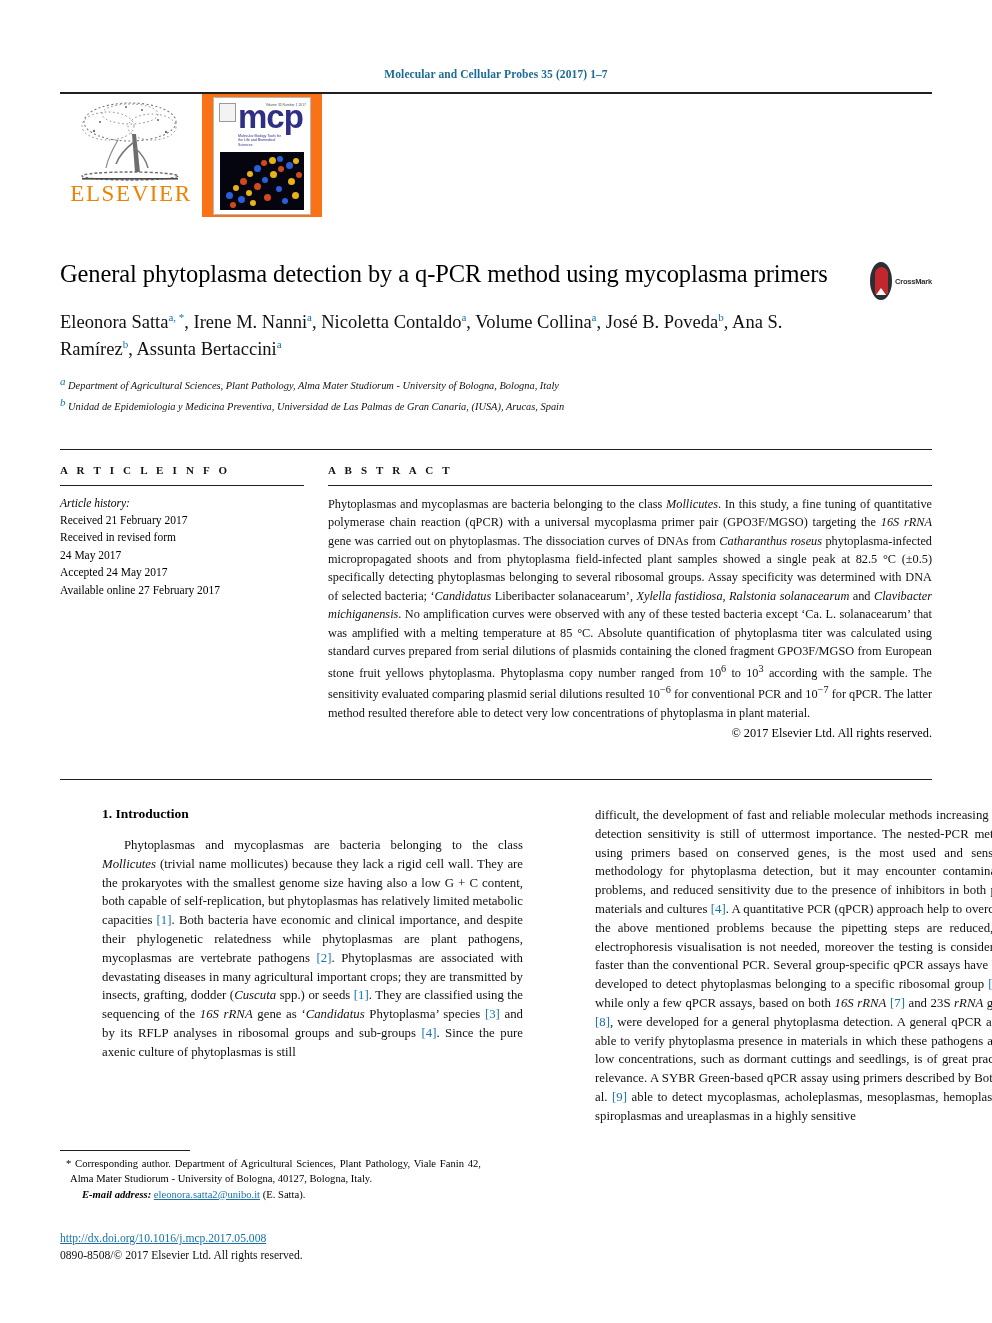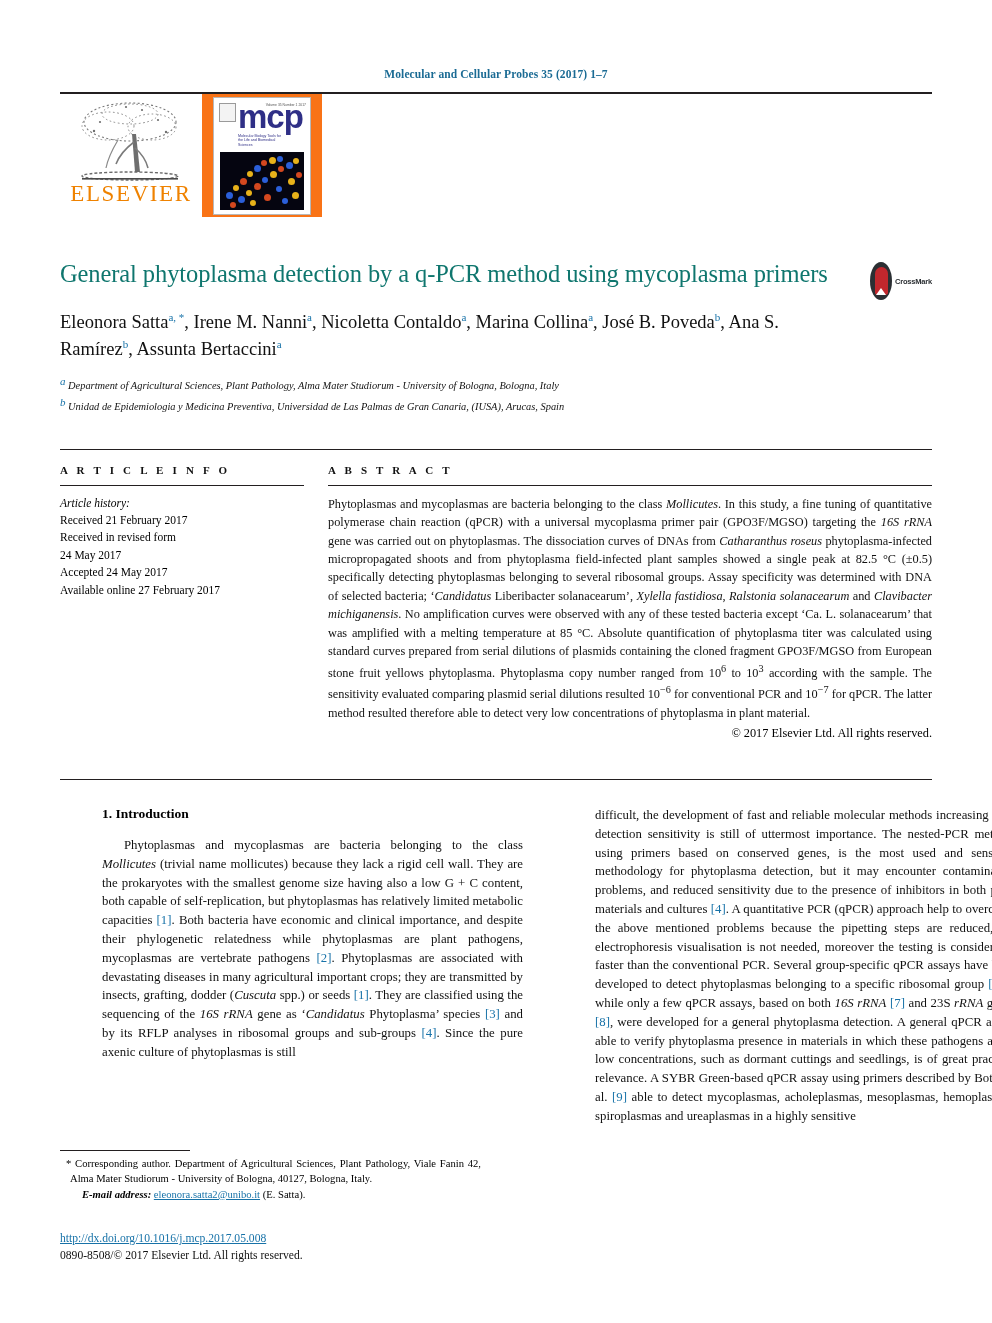--- a/index.html
+++ b/index.html
@@ -139,21 +139,21 @@
     overflow: hidden;
   }
   .dot { position: absolute; border-radius: 50%; }
 
   
   .title-area { margin: 42px 60px 0 60px; position: relative; }
   .art-title {
     font-family: "Liberation Serif", serif;
     font-size: 24.5px;
     line-height: 1.22;
-    color: #0f766e;
+    color: #000000;
     width: 790px;
     letter-spacing: -.1px;
   }
   .crossmark {
     position: absolute; right: 0; top: 2px;
     width: 62px; height: 40px;
     display: flex; align-items: center;
   }
   .cm-circle {
     width: 38px; height: 38px; border-radius: 50%;
@@ -384,21 +384,21 @@
       <div class="cm-circle">
           <div class="cm-inner"></div>
         </div>
       <div class="cm-label">CrossMark</div>
     </div>
 
     <div class="authors">
       <span>Eleonora Satta</span><sup>a, *</sup>,
       <span>Irene M. Nanni</span><sup>a</sup>,
       <span>Nicoletta Contaldo</span><sup>a</sup>,
-      <span>Marina Collina</span><sup>a</sup>,
+      <span>Volume Collina</span><sup>a</sup>,
       <span>José B. Poveda</span><sup>b</sup>,
       <span>Ana S. Ramírez</span><sup>b</sup>,
       <span>Assunta Bertaccini</span><sup>a</sup>
     </div>
 
     <div class="affils">
       <div class="aff"><sup>a</sup> <span>Department of Agricultural Sciences, Plant Pathology, Alma Mater Studiorum - University of Bologna, Bologna, Italy</span></div>
       <div class="aff"><sup>b</sup> <span>Unidad de Epidemiologia y Medicina Preventiva, Universidad de Las Palmas de Gran Canaria, (IUSA), Arucas, Spain</span></div>
     </div>
   </div>

